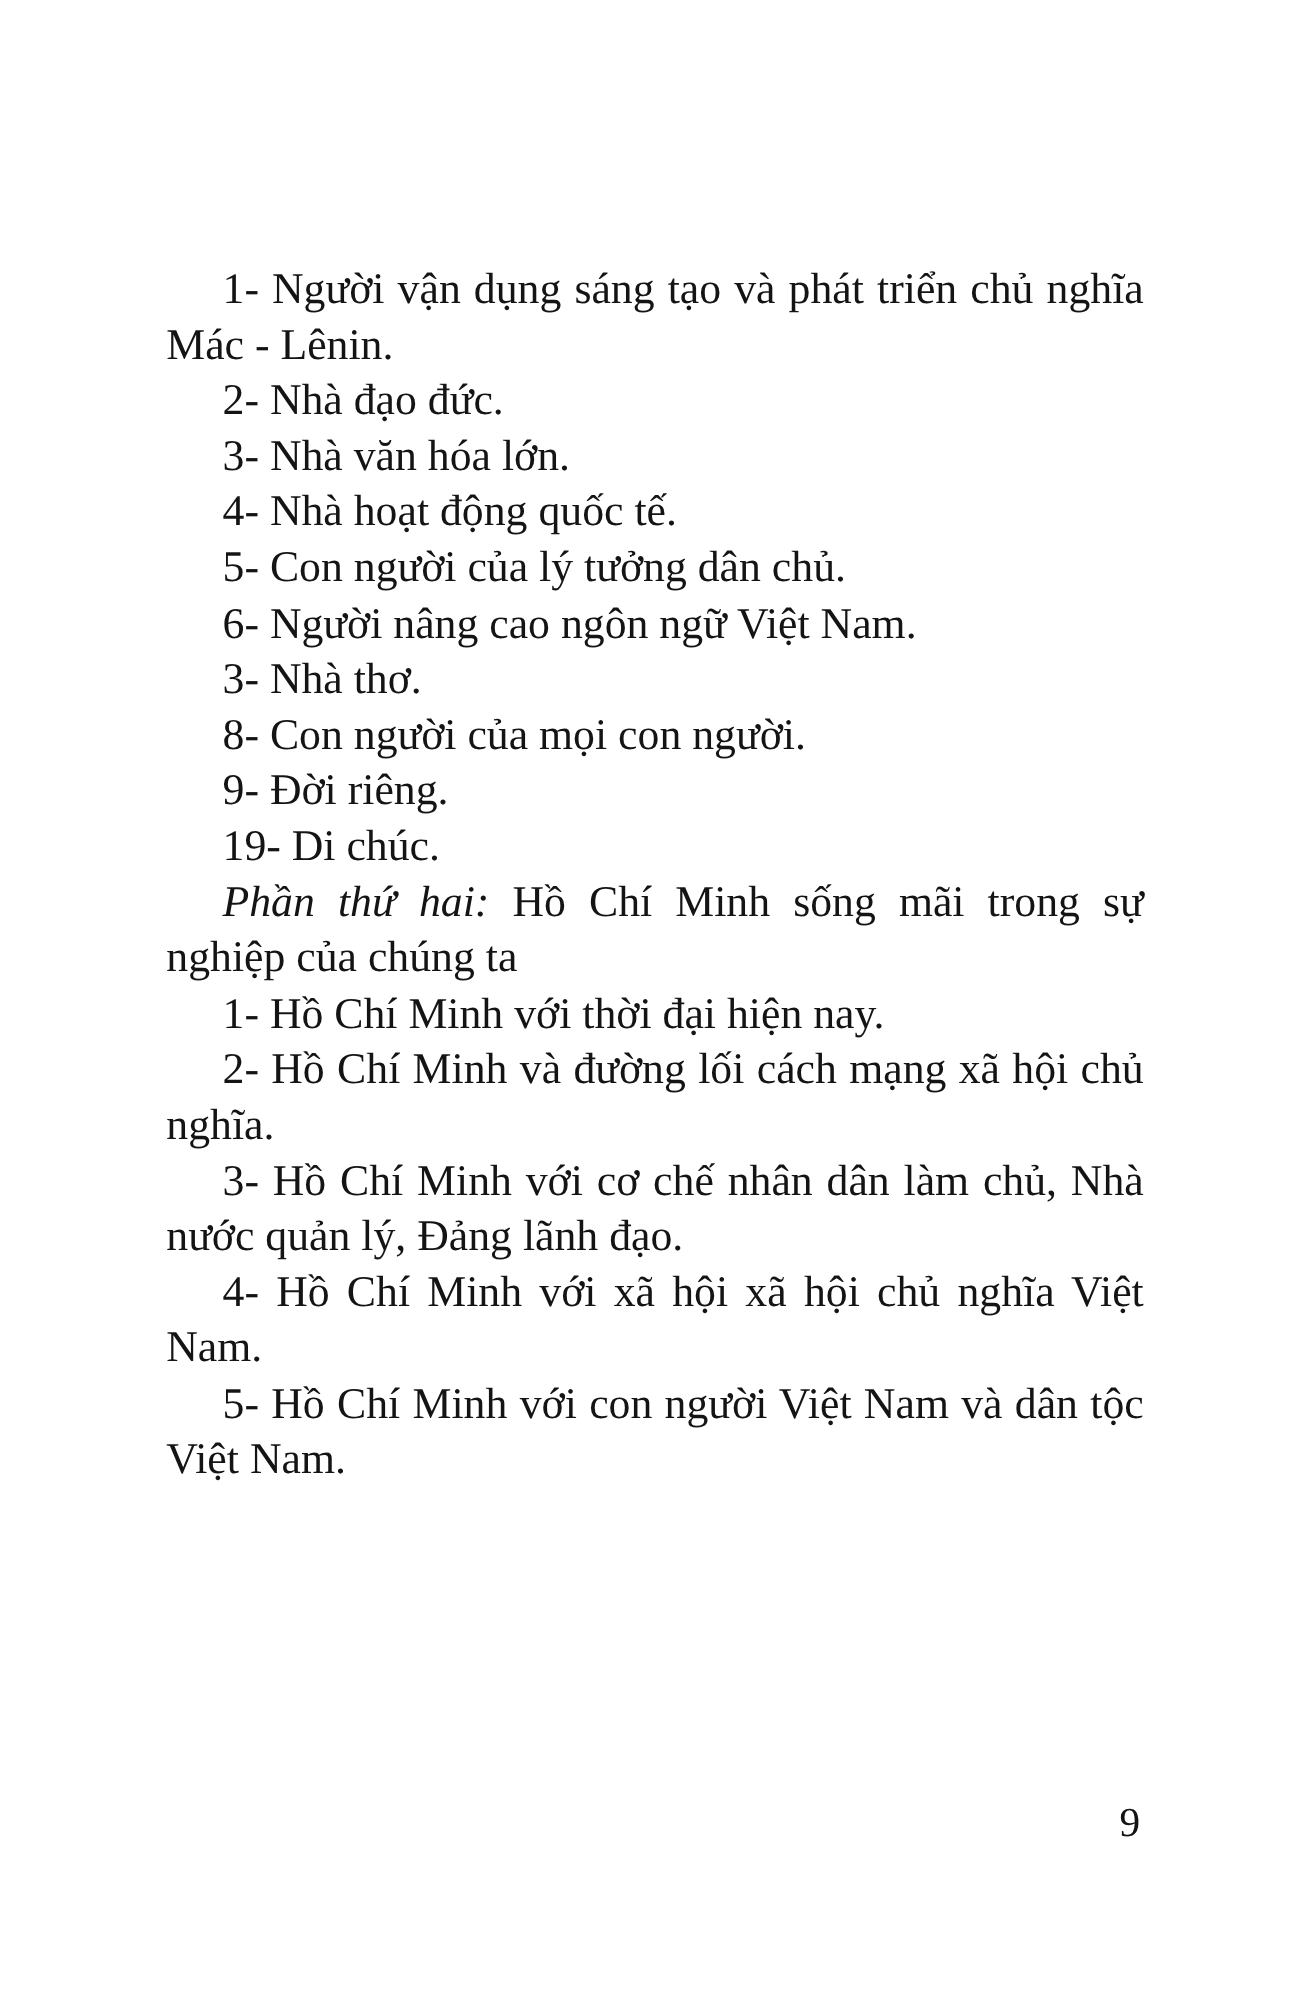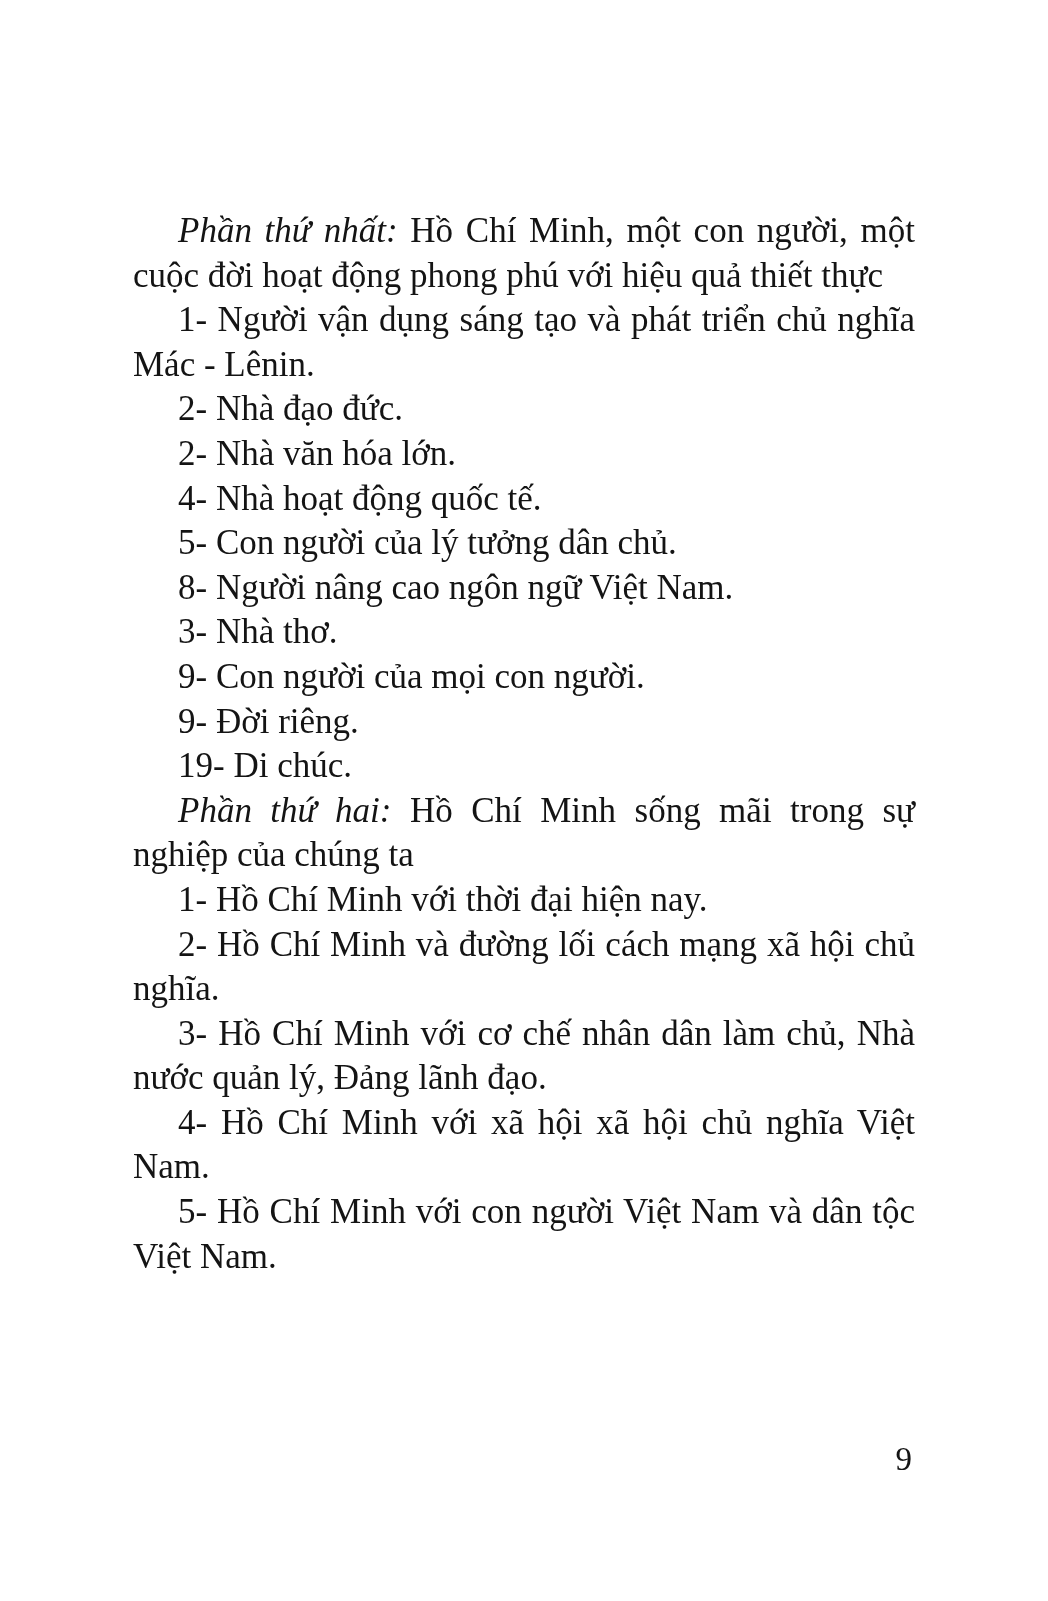--- a/index.html
+++ b/index.html
@@ -43,30 +43,29 @@
     line-height: 44px;
     color: #141414;
   }
 </style>
 </head>
 <body>
 
 <div class="page">
   <main class="text-block">
 
-    <p class="para heading"><em>Phần thứ nhất:</em><span> Hồ Chí Minh, một con người, một cuộc đời hoạt động phong phú với hiệu quả thiết thực</span></p>
 
     <p class="para">1- Người vận dụng sáng tạo và phát triển chủ nghĩa Mác - Lênin.</p>
     <p class="para">2- Nhà đạo đức.</p>
-    <p class="para">2- Nhà văn hóa lớn.</p>
+    <p class="para">3- Nhà văn hóa lớn.</p>
     <p class="para">4- Nhà hoạt động quốc tế.</p>
     <p class="para">5- Con người của lý tưởng dân chủ.</p>
-    <p class="para">8- Người nâng cao ngôn ngữ Việt Nam.</p>
+    <p class="para">6- Người nâng cao ngôn ngữ Việt Nam.</p>
     <p class="para">3- Nhà thơ.</p>
-    <p class="para">9- Con người của mọi con người.</p>
+    <p class="para">8- Con người của mọi con người.</p>
     <p class="para">9- Đời riêng.</p>
     <p class="para">19- Di chúc.</p>
 
     <p class="para heading"><em>Phần thứ hai:</em><span> Hồ Chí Minh sống mãi trong sự nghiệp của chúng ta</span></p>
 
     <p class="para">1- Hồ Chí Minh với thời đại hiện nay.</p>
     <p class="para">2- Hồ Chí Minh và đường lối cách mạng xã hội chủ nghĩa.</p>
     <p class="para">3- Hồ Chí Minh với cơ chế nhân dân làm chủ, Nhà nước quản lý, Đảng lãnh đạo.</p>
     <p class="para">4- Hồ Chí Minh với xã hội xã hội chủ nghĩa Việt Nam.</p>
     <p class="para">5- Hồ Chí Minh với con người Việt Nam và dân tộc Việt Nam.</p>

